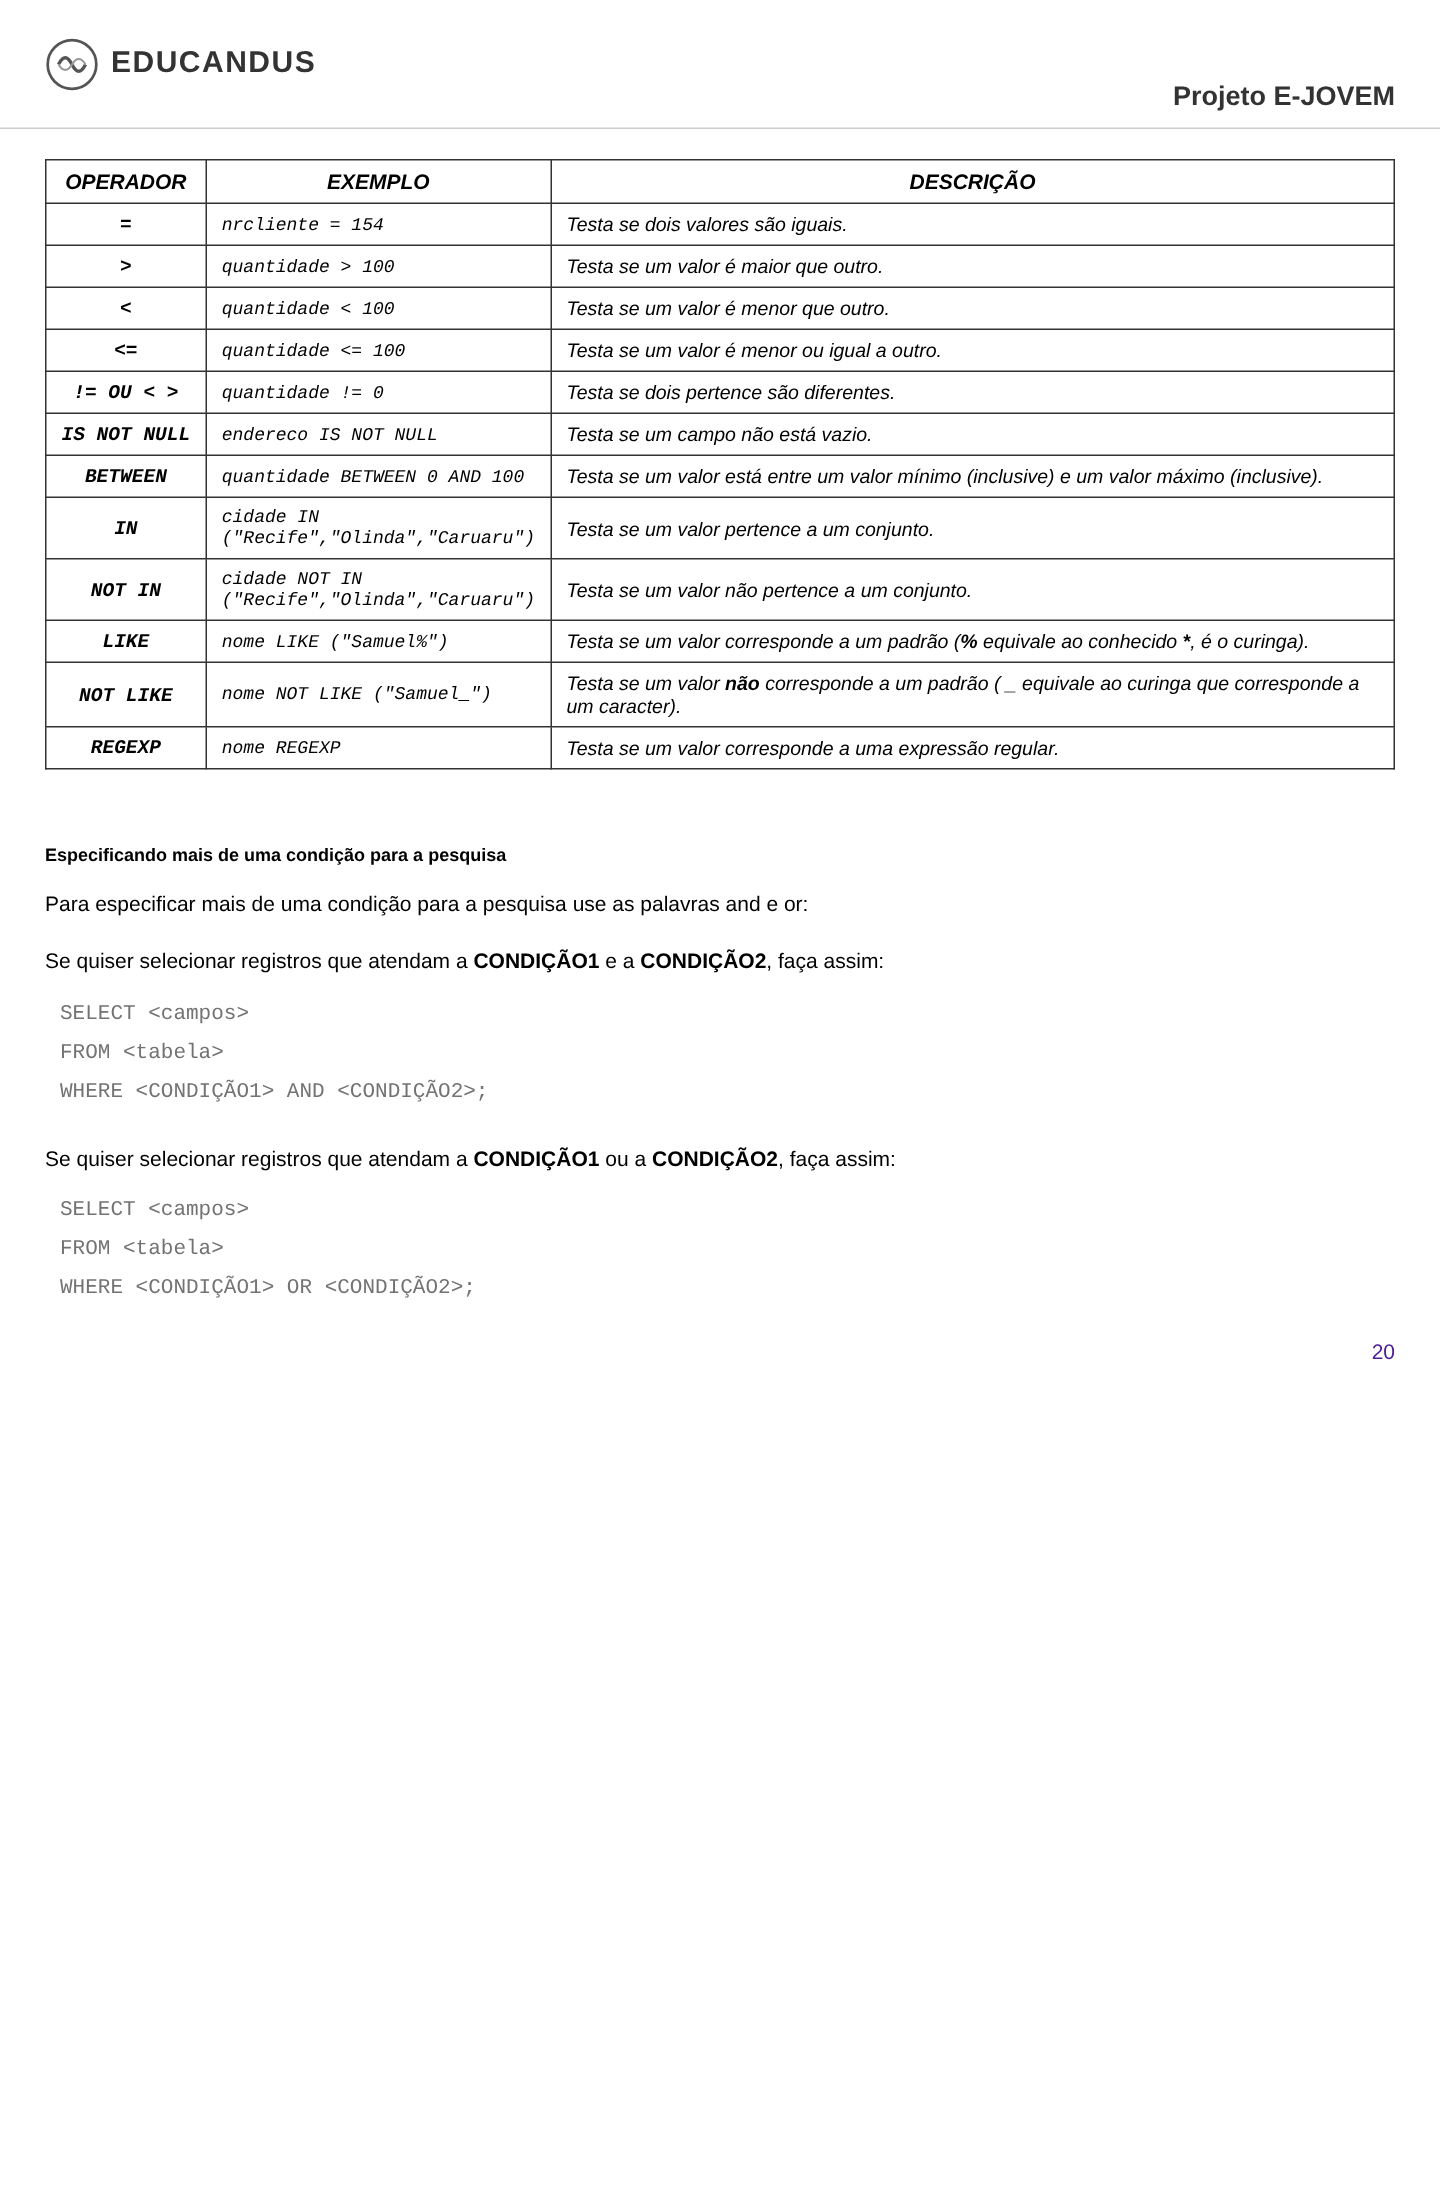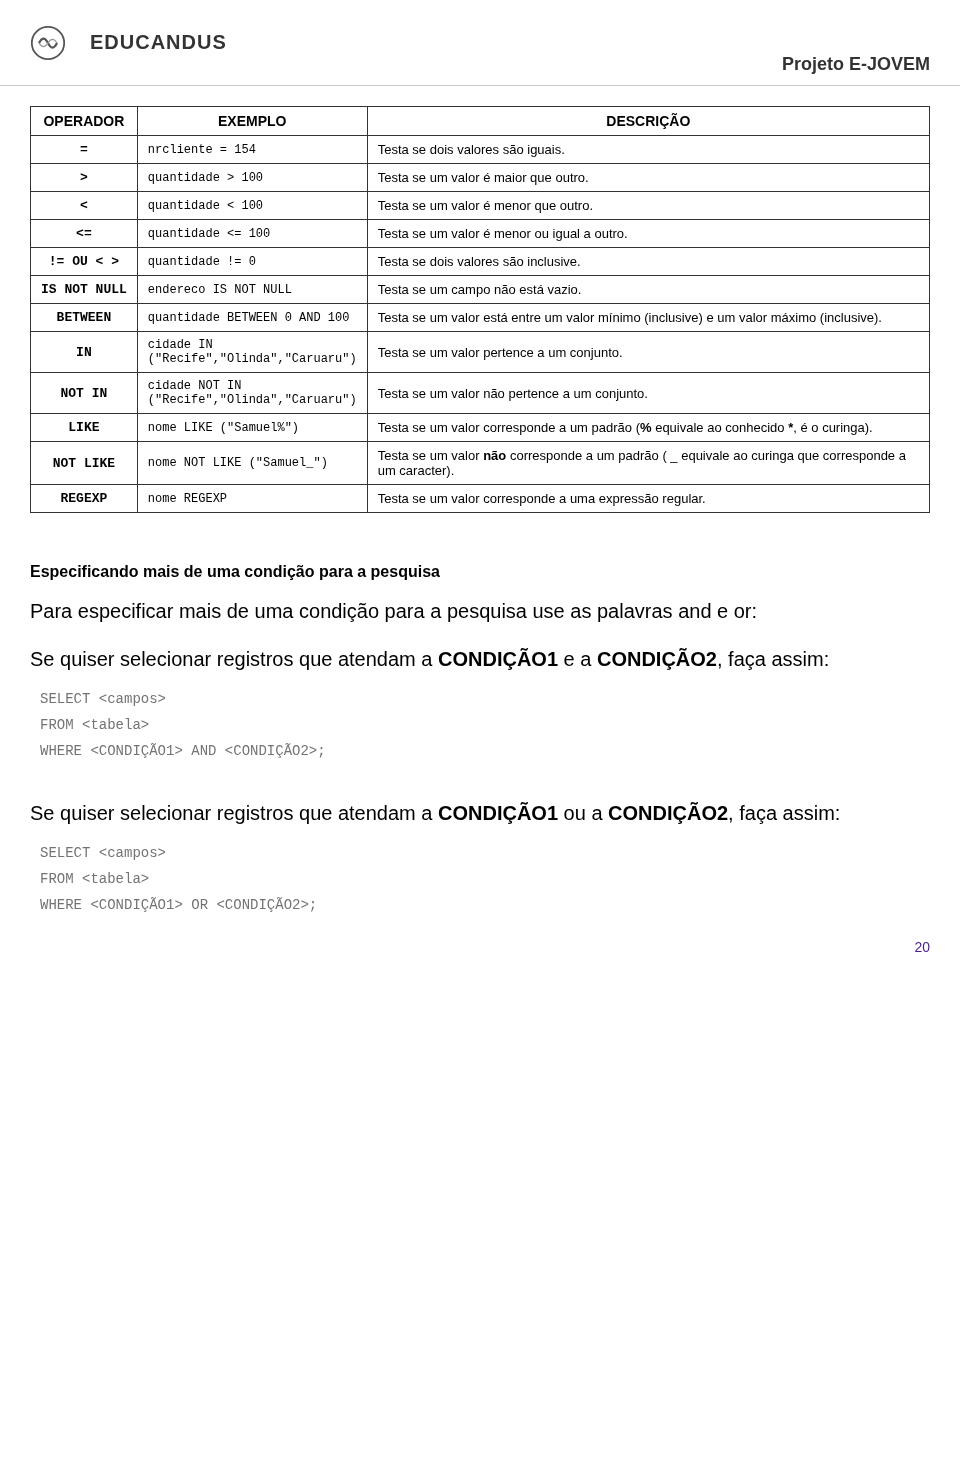--- a/index.html
+++ b/index.html
@@ -17,21 +17,21 @@
       display: flex;
       justify-content: space-between;
       align-items: center;
       padding: 10px 30px;
       border-bottom: 1px solid #ccc;
     }
 
     .logo-area {
       display: flex;
       align-items: center;
-      gap: 24px;
+      gap: 8px;
     }
 
     .logo-icon {
       width: 36px;
       height: 36px;
     }
 
     .logo-text {
       font-size: 20px;
       font-weight: bold;
@@ -48,20 +48,21 @@
 
     .main-content {
       padding: 20px 30px;
     }
 
     table.operators-table {
       width: 100%;
       border-collapse: collapse;
       margin-bottom: 30px;
       font-size: 13px;
+      font-style: italic;
     }
 
     table.operators-table th,
     table.operators-table td {
       border: 1px solid #333;
       padding: 6px 10px;
       vertical-align: middle;
     }
 
     table.operators-table th {
@@ -83,32 +84,31 @@
       font-family: 'Courier New', Courier, monospace;
       font-size: 12px;
       white-space: pre;
     }
 
     table.operators-table td:nth-child(3) {
       font-size: 13px;
     }
 
     .section-heading {
-      font-size: 16px;
+      font-size: 12px;
       font-weight: bold;
       margin-bottom: 14px;
       color: #000;
     }
 
     .paragraph {
-      font-size: 20px;
+      font-size: 14px;
       margin-bottom: 16px;
       line-height: 1.6;
       color: #000;
-      margin-top: 13px;
     }
 
     .code-block {
       font-family: 'Courier New', Courier, monospace;
       font-size: 14px;
       margin-bottom: 10px;
       color: #737373;
       margin-left: 10px;
     }
 
@@ -175,21 +175,21 @@
 
       <tr>
         <td>&lt;=</td>
         <td>quantidade &lt;= 100</td>
         <td>Testa se um valor é menor ou igual a outro.</td>
       </tr>
 
       <tr>
         <td>!= OU &lt; &gt;</td>
         <td>quantidade != 0</td>
-        <td>Testa se dois valores são inclusive.</td>
+        <td>Testa se dois pertence são diferentes.</td>
       </tr>
 
       <tr>
         <td>IS NOT NULL</td>
         <td>endereco IS NOT NULL</td>
         <td>Testa se um campo não está vazio.</td>
       </tr>
 
 
       <tr>

